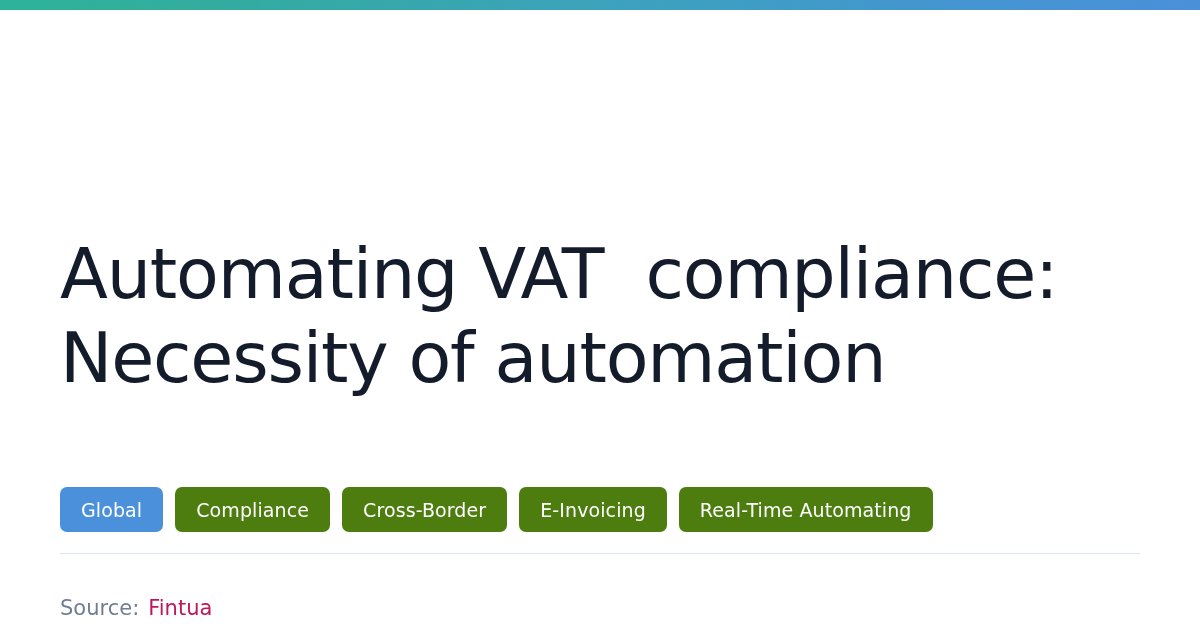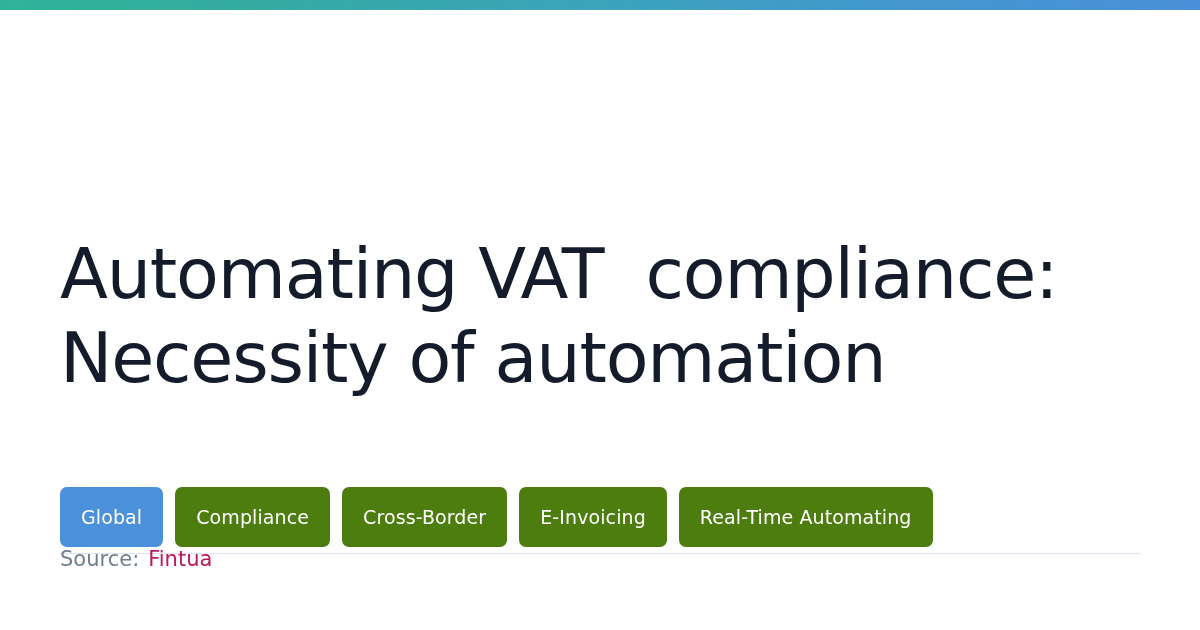--- a/index.html
+++ b/index.html
@@ -68,21 +68,21 @@
     left: 60px;
     right: 60px;
     top: 477px;
     display: flex;
     flex-direction: row;
     align-items: center;
     gap: 12px;
   }
 
   .tag-pill {
-    height: 60px;
+    height: 45px;
     display: inline-flex;
     align-items: center;
     justify-content: center;
     padding: 0 21px;
     border-radius: 7px;
     color: #ffffff;
     font-size: 19px;
     font-weight: 400;
     letter-spacing: 0.1px;
     white-space: nowrap;
@@ -99,21 +99,21 @@
     width: 1080px;
     top: 543px;
     height: 1px;
     background: #dde5ef;
   }
 
   
   .source-row {
     position: absolute;
     left: 60px;
-    top: 537px;
+    top: 586px;
     display: flex;
     flex-direction: row;
     align-items: baseline;
     gap: 9px;
     font-size: 21px;
   }
 
   .source-label {
     color: #707e91;
     font-weight: 400;

